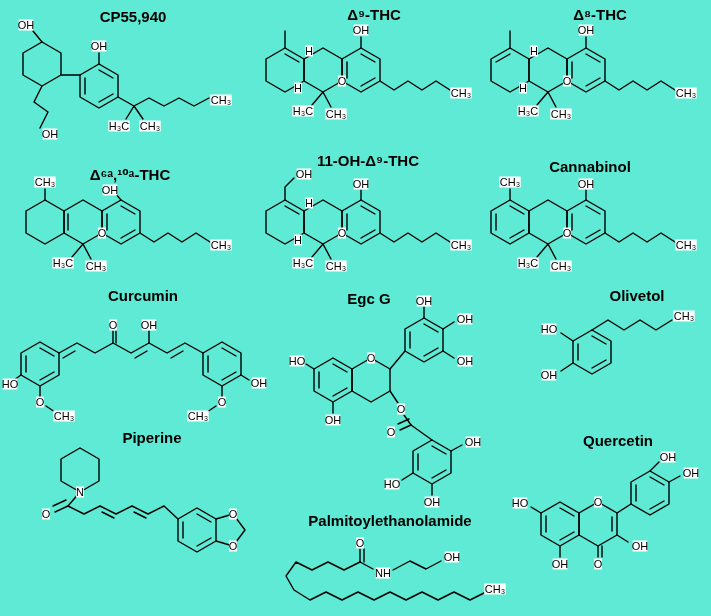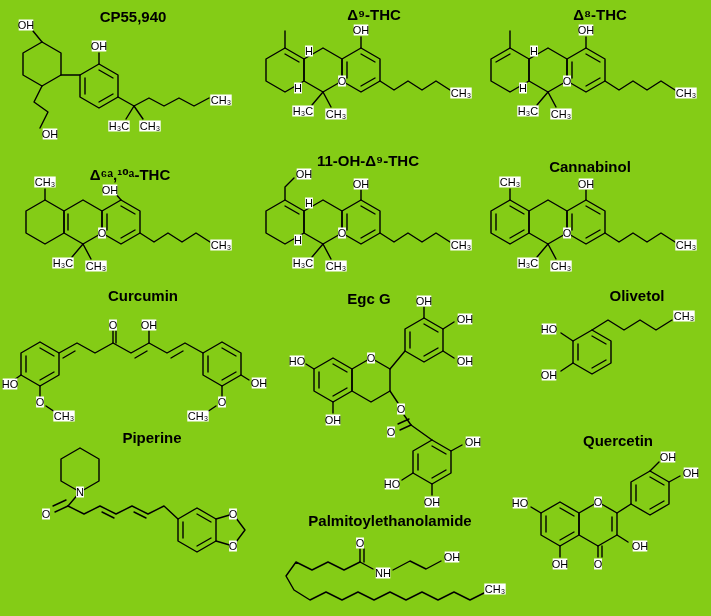--- a/index.html
+++ b/index.html
@@ -1,16 +1,16 @@
 <!DOCTYPE html>
 <html><head>
 <meta charset="utf-8">
 <style>
   html,body{margin:0;padding:0;background:#ffffff;}
-  .figure{position:relative;width:711px;height:616px;background:#84cc16;overflow:hidden;
+  .figure{position:relative;width:711px;height:616px;background:#5eead4;overflow:hidden;
           font-family:"Liberation Sans","DejaVu Sans",sans-serif;}
   svg{position:absolute;left:0;top:0;}
   svg text{font-family:"Liberation Sans","DejaVu Sans",sans-serif;}
   .atom-label{font-size:11px;}
   .compound-name{font-size:15px;font-weight:bold;}
 </style>
 </head>
 <body>
 
 <div class="figure">

